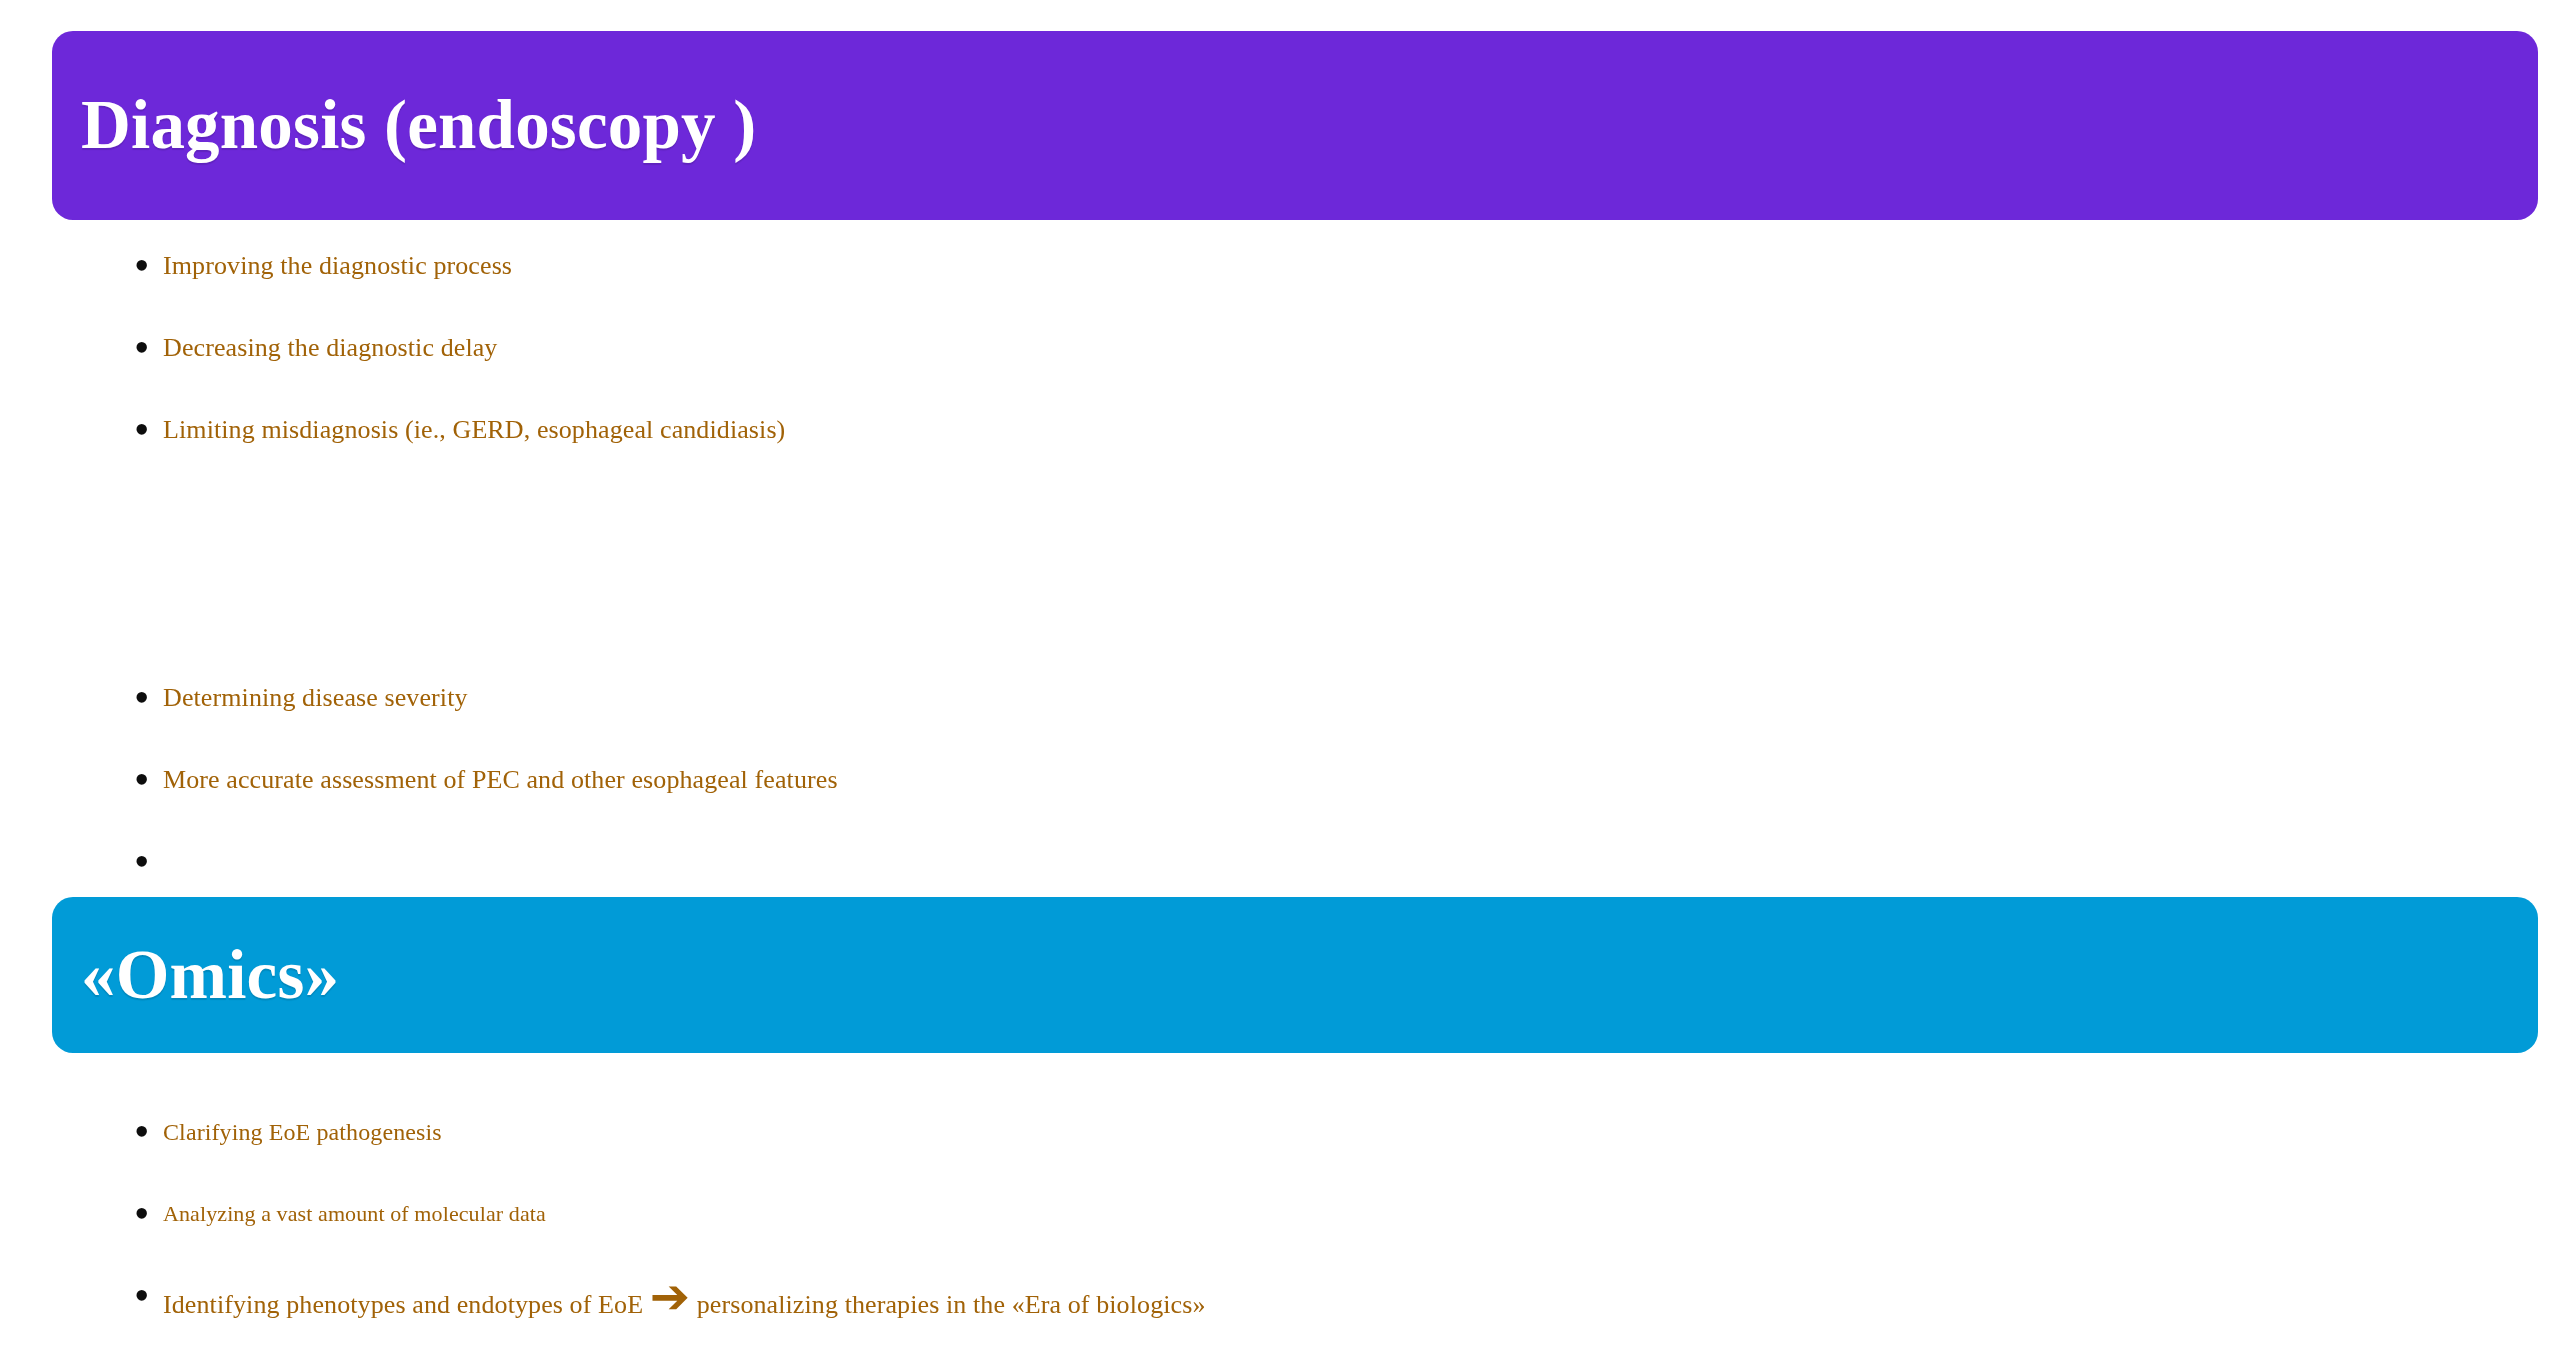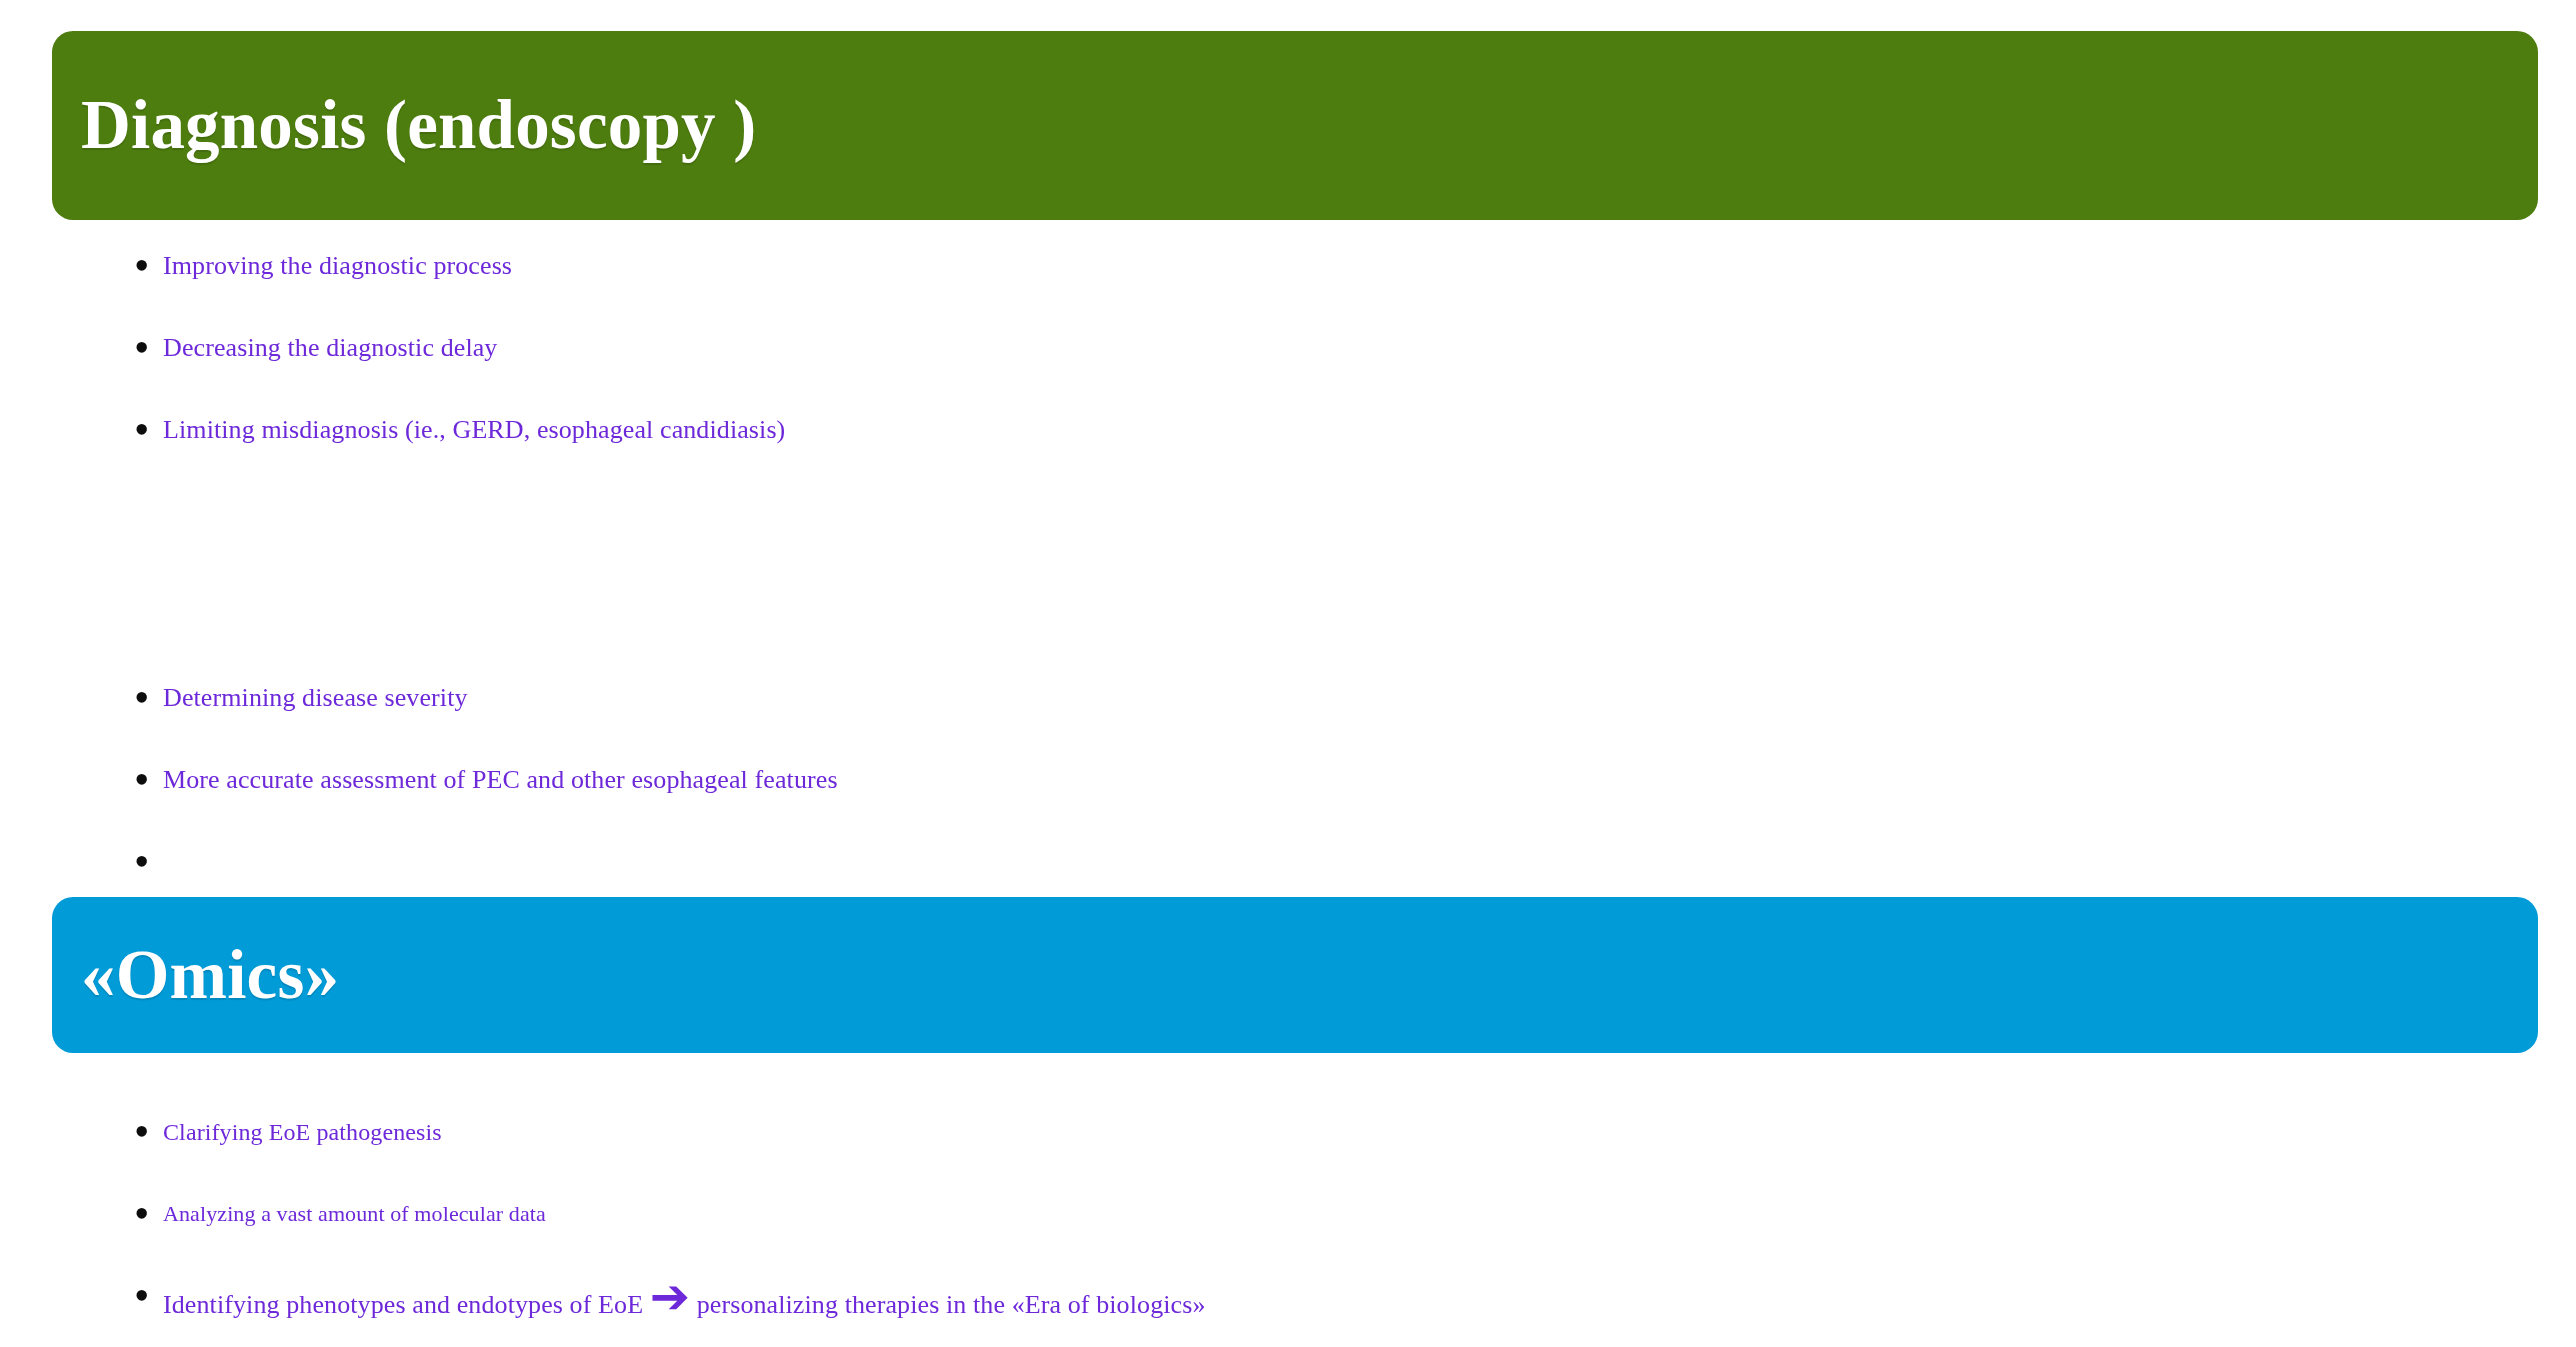--- a/index.html
+++ b/index.html
@@ -69,38 +69,38 @@
   .bullet-dot {
     flex: 0 0 auto;
     width: 29px;
     color: #0d0d0d;
     font-size: 44px;
     line-height: 78px;
     text-align: left;
   }
   .bullet-text {
     flex: 1 1 auto;
-    color: #6d28d9;
+    color: #a16207;
     font-size: 54px;
     line-height: 78px;
     white-space: nowrap;
     letter-spacing: 0.1px;
   }
   .arrow-glyph {
     font-family: "DejaVu Sans", sans-serif;
     font-weight: bold;
     font-size: 48px;
   }
 </style>
 </head>
 <body>
 
 <div class="slide">
 
-  <div class="band" id="band-endoscopy" style="background: #4d7c0f;">
+  <div class="band" id="band-endoscopy" style="background: #6d28d9;">
     <span class="band-title" style="color: rgb(255, 255, 255);">Diagnosis (endoscopy )</span>
   </div>
 
   <div class="bullets" id="bullets-endoscopy">
     <div class="bullet-row">
       <span class="bullet-dot">•</span>
       <span class="bullet-text" style="font-size: 26px;">Improving the diagnostic process</span>
     </div>
     <div class="bullet-row">
       <span class="bullet-dot">•</span>

